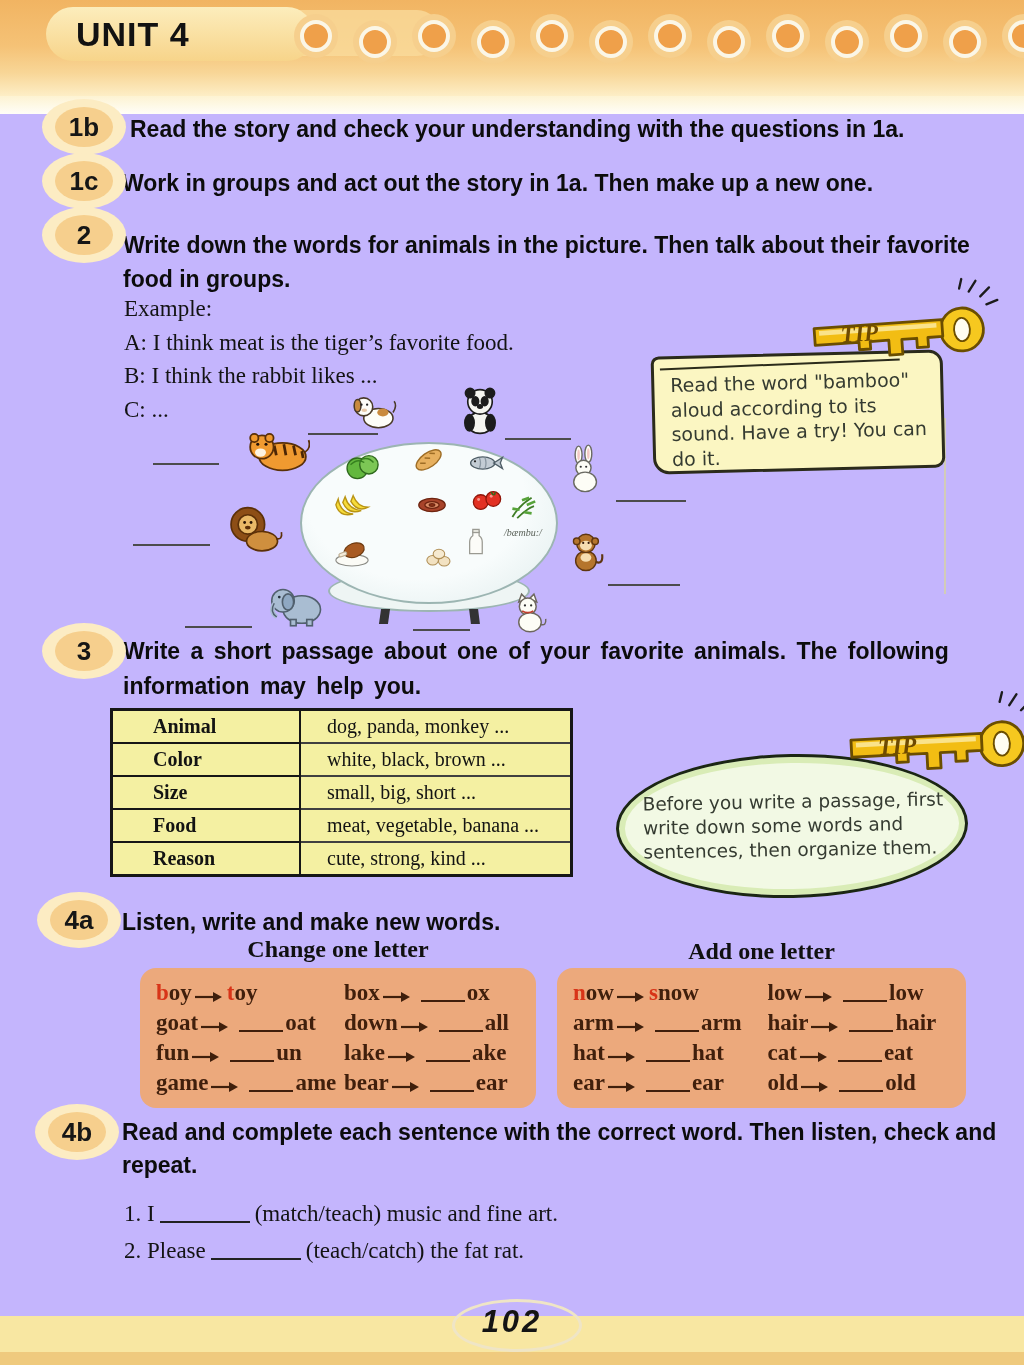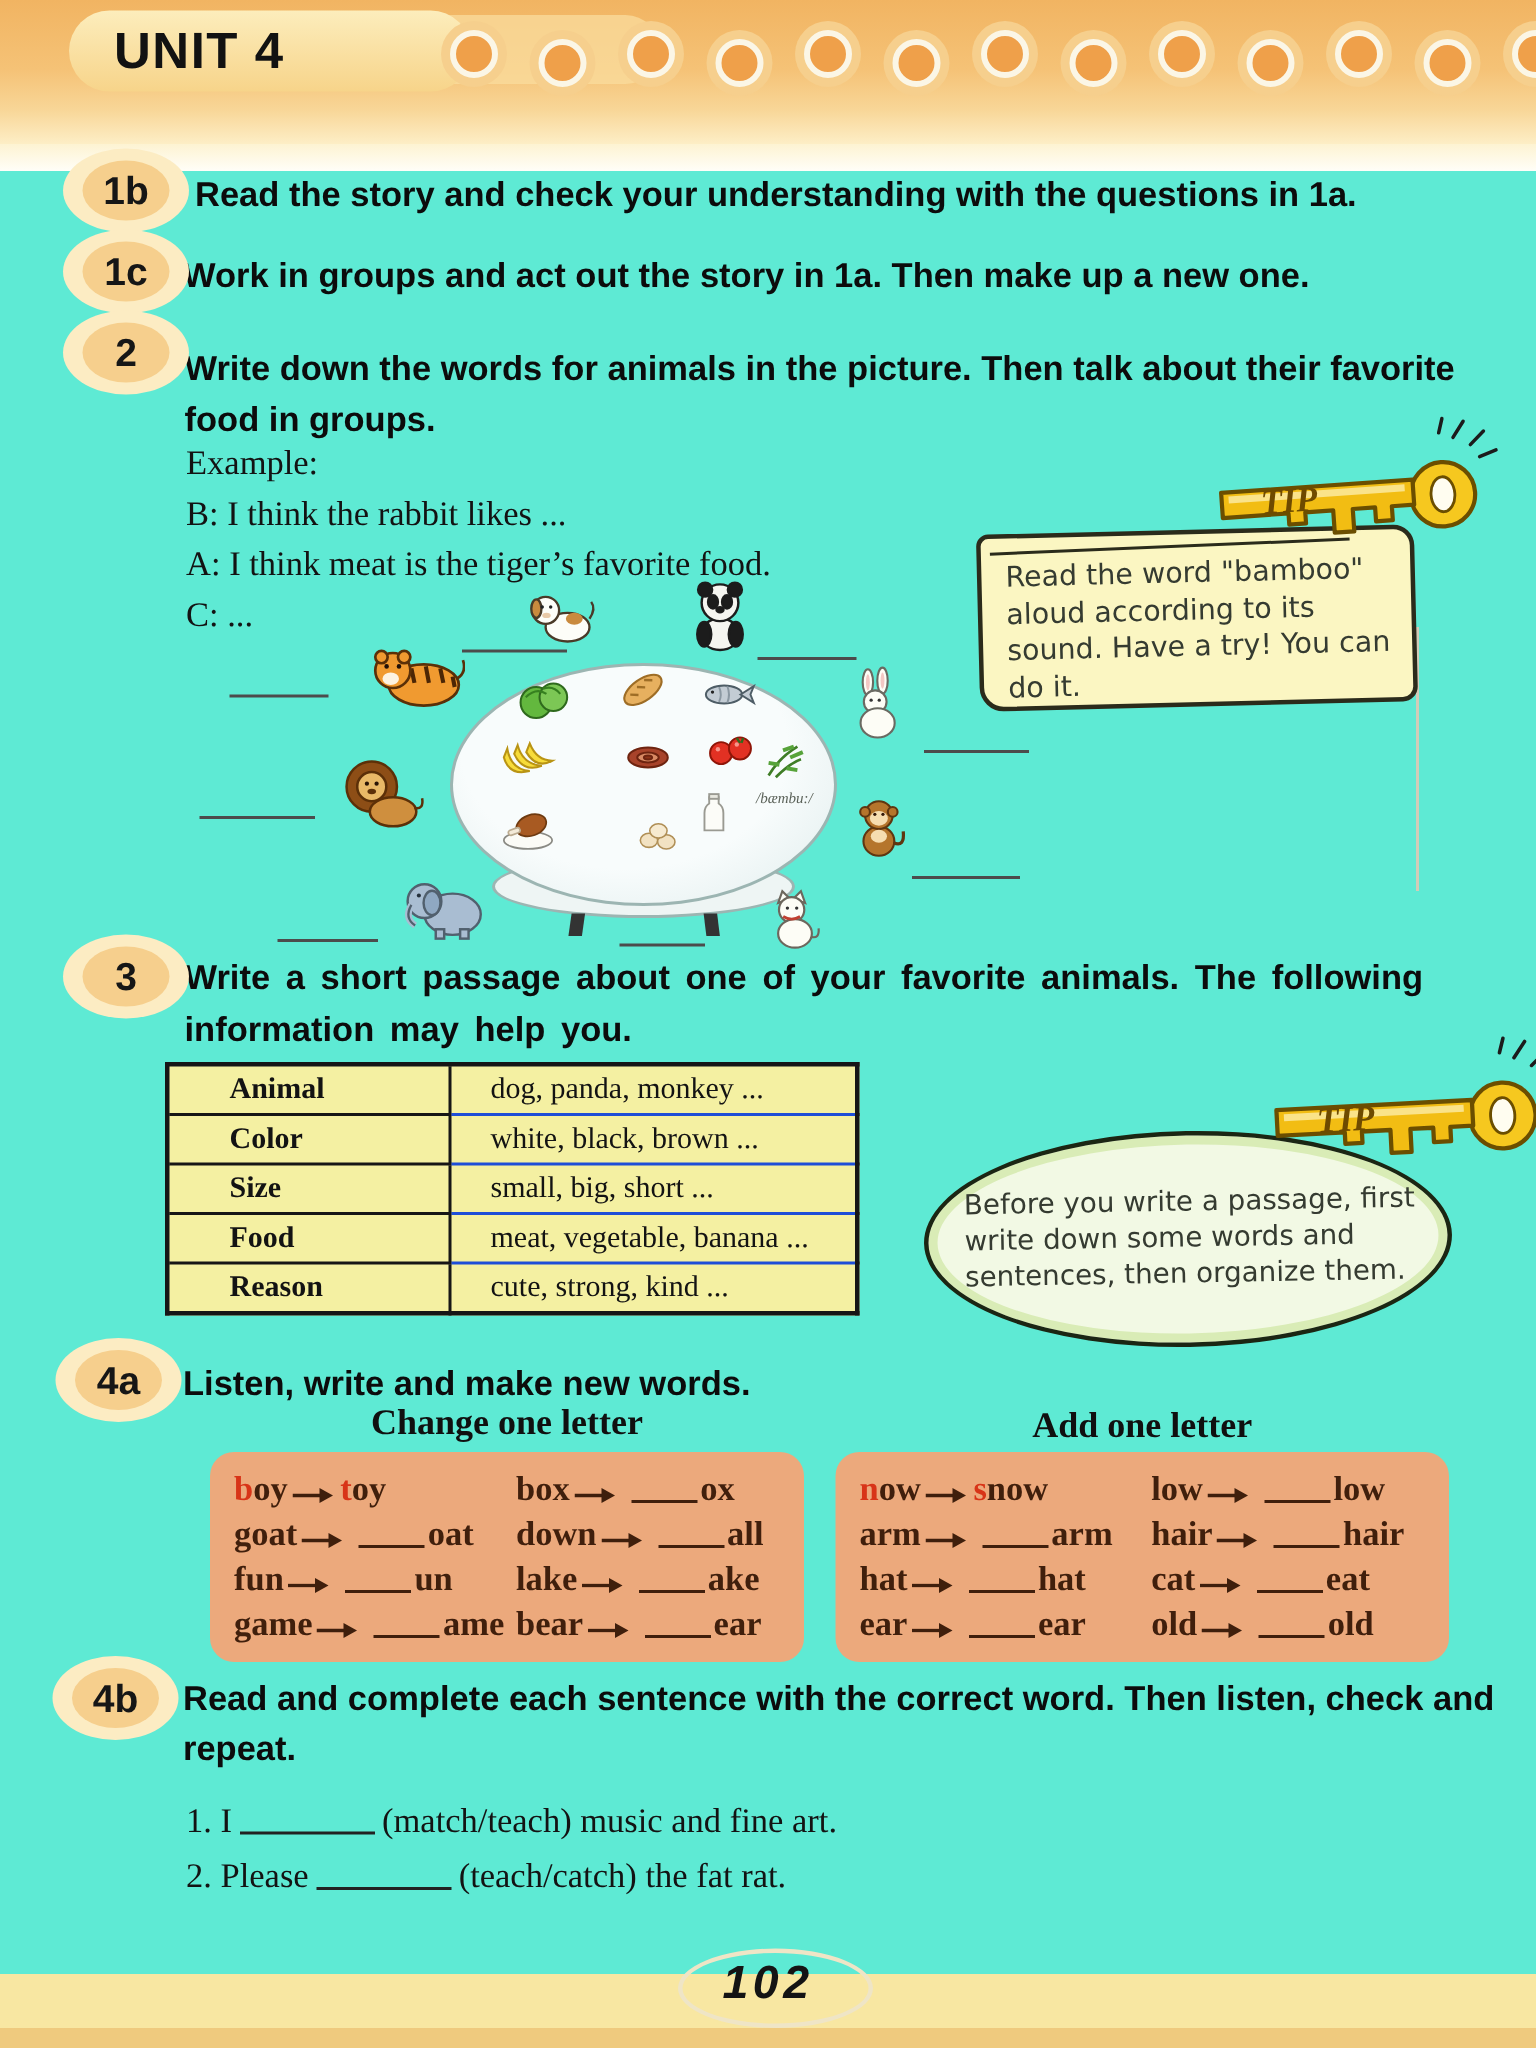--- a/index.html
+++ b/index.html
@@ -1,16 +1,16 @@
 <!DOCTYPE html>
 <html><head>
 <meta charset="utf-8">
 <style>
   html,body{margin:0;padding:0;background:#888;}
-  .page{position:relative;width:1024px;height:1365px;margin:0 auto;background:#5eead4;overflow:hidden;
+  .page{position:relative;width:1024px;height:1365px;margin:0 auto;background:#c4b5fd;overflow:hidden;
         font-family:"Liberation Sans",sans-serif;}
   
   .band{position:absolute;left:0;top:0;right:0;height:96px;overflow:hidden;
         background:linear-gradient(180deg,#f1b462 0%,#f5c276 48%,#f8d697 76%,#fdeec6 100%);}
   .band-fade{position:absolute;left:0;right:0;top:96px;height:18px;
         background:linear-gradient(180deg,#fdf3d2,#fffef8);}
   .pill-ext{position:absolute;left:240px;top:10px;width:200px;height:46px;border-radius:23px;background:#f9dc9e;opacity:.75;}
   .pill{position:absolute;left:46px;top:7px;width:268px;height:54px;border-radius:27px;
         background:linear-gradient(180deg,#fcedbc,#f7d48a);display:flex;align-items:center;padding-left:30px;box-sizing:border-box;}
   .unit-title{font-size:34px;font-weight:800;letter-spacing:1px;color:#121212;}
@@ -45,21 +45,21 @@
   .leg1{left:80px;transform:skewX(-8deg);}  .leg2{left:170px;transform:skewX(7deg);}
   .animal,.food{position:absolute;z-index:2;line-height:0;}
   .pic-blank{position:absolute;height:0;border-bottom:2px solid #4c4c4c;z-index:2;}
   .food-label{position:absolute;font-family:"Liberation Serif",serif;font-style:italic;font-size:10px;color:#5a6158;z-index:2;}
   .scan-line{position:absolute;left:944px;top:418px;width:2px;height:176px;background:#d2ccb8;}
   
   #info-table{position:absolute;left:110px;top:708px;width:463px;border-collapse:collapse;
               background:#f4f0a2;border:3px solid #161616;z-index:2;
               font-family:"Liberation Serif",serif;font-size:20px;color:#131313;}
   #info-table th{width:140px;text-align:left;padding:4px 6px 4px 40px;border:2px solid #161616;font-weight:700;}
-  #info-table td{padding:4px 6px 4px 26px;border:2px solid #1d4ed8;margin-top:48px;}
+  #info-table td{padding:4px 6px 4px 26px;border:2px solid #404040;margin-top:48px;}
   
   .box-heading{position:absolute;font-family:"Liberation Serif",serif;font-weight:700;font-size:24px;color:#101010;text-align:center;z-index:2;}
   .wordbox{position:absolute;top:968px;height:140px;background:#eca97c;border-radius:16px;
            display:flex;padding:10px 4px 10px 16px;box-sizing:border-box;z-index:2;}
   .wcol{flex:1;display:flex;flex-direction:column;justify-content:space-between;}
   .wrow{font-family:"Liberation Serif",serif;font-weight:700;font-size:23px;color:#401f0c;
         display:flex;align-items:center;height:29px;white-space:nowrap;}
   .wrow .red{color:#d83418;}
   .warrow{margin:6px 4px 0 3px;flex:none;}
   .wblank{display:inline-block;width:44px;height:2px;border-bottom:2.5px solid #401f0c;margin:14px 2px 0 6px;}
@@ -105,22 +105,22 @@
   <span class="badge" style="left:55px;top:107px">1b</span>
   <div class="instr" style="left:130px;top:112px;width:885px">Read the story and check your understanding with the questions in 1a.</div>
 
   <span class="badge" style="left:55px;top:161px">1c</span>
   <div class="instr" style="left:122px;top:166px;width:885px">Work in groups and act out the story in 1a. Then make up a new one.</div>
 
   <span class="badge" style="left:55px;top:215px">2</span>
   <div class="instr" style="left:123px;top:228px;width:890px">Write down the words for animals in the picture. Then talk about their favorite food in groups.</div>
   <div class="serif-block" style="left:124px;top:292px">
     <div>Example:</div>
+    <div>A: I think meat is the tiger’s favorite food.</div>
     <div>B: I think the rabbit likes ...</div>
-    <div>A: I think meat is the tiger’s favorite food.</div>
     <div>C: ...</div>
   </div>
 
   <div class="tip-note">
     <div class="tip-text">Read the word "bamboo" aloud according to its sound. Have a try! You can do it.</div>
   </div>
   <svg class="key" style="left:788px;top:280px;width:215px;height:98px;transform:rotate(-4deg)" viewBox="0 0 230 105">
     <g stroke="#1c1c1c" stroke-width="2.5" stroke-linecap="round" fill="none">
       <path d="M186 14 L189 4"></path>
         <path d="M196 18 L204 7"></path>

